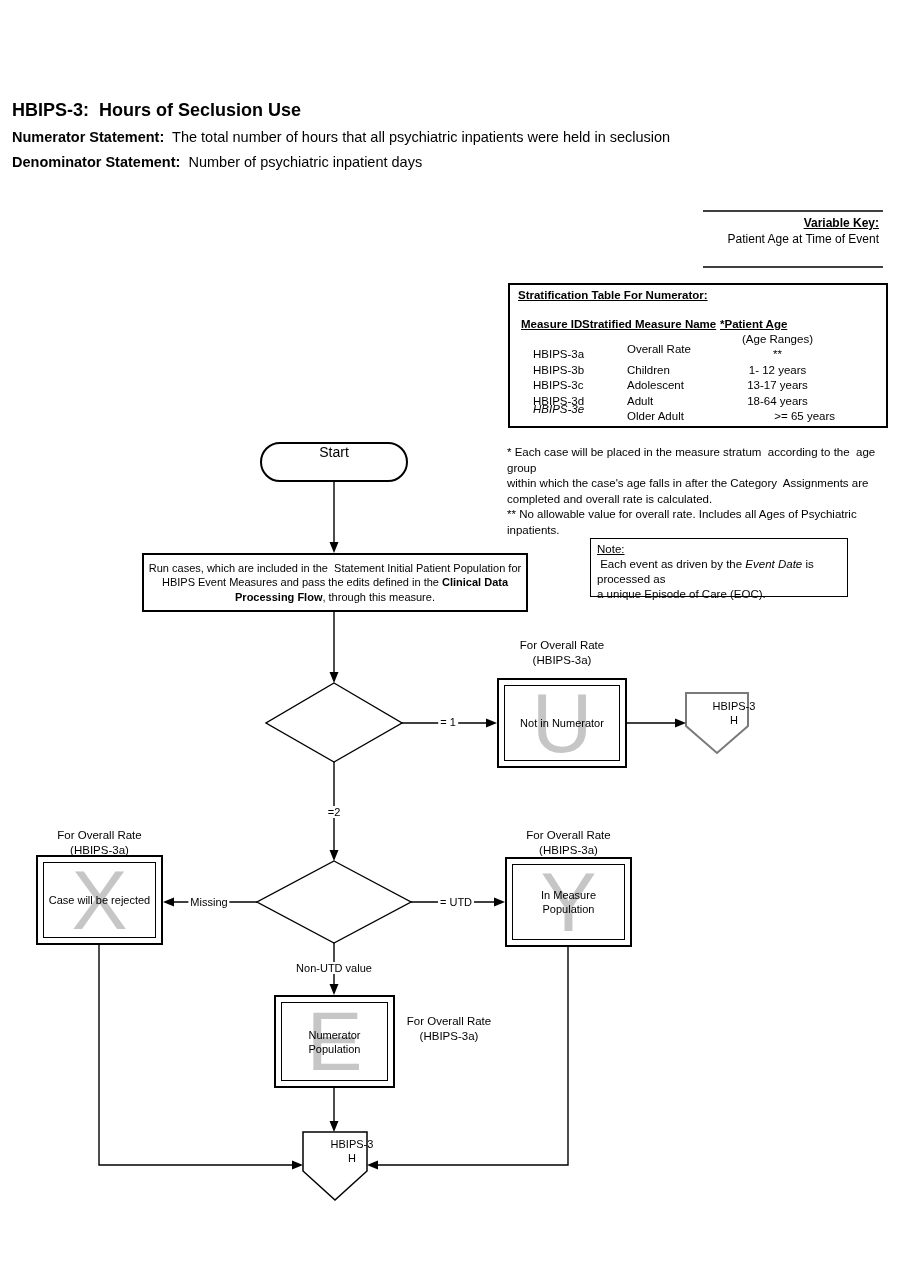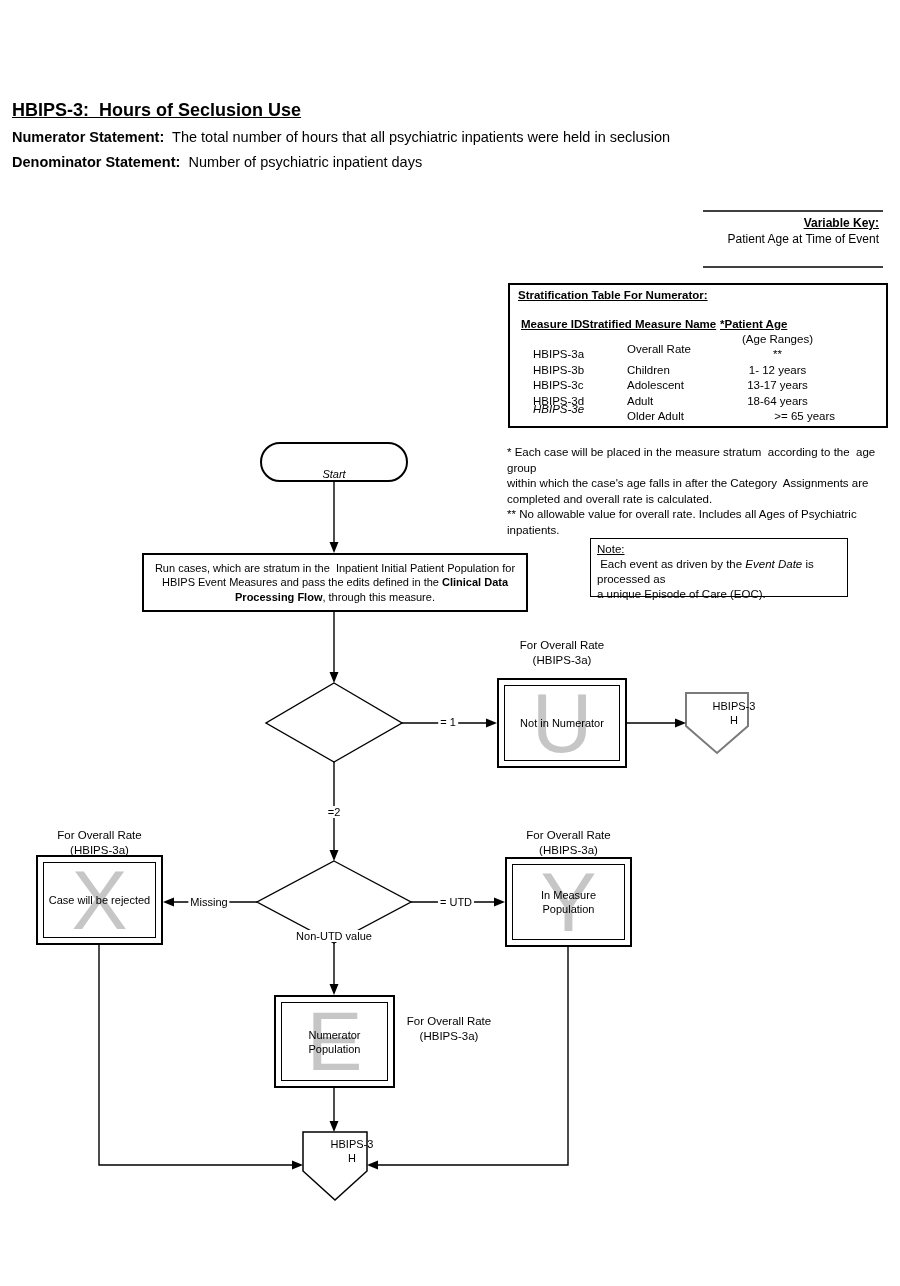--- a/index.html
+++ b/index.html
@@ -1,40 +1,40 @@
 <!DOCTYPE html>
 <html><head>
 <meta charset="utf-8">
 <style>
   html,body{margin:0;padding:0;background:#fff;}
   .page{position:relative;width:900px;height:1286px;background:#ffffff;
         font-family:"Liberation Sans","DejaVu Sans",sans-serif;color:#000;overflow:hidden;}
   .abs{position:absolute;}
   [data-bind]{white-space:pre-wrap;}
-  .title{font-size:18px;font-weight:bold;text-decoration:underline;}
+  .title{font-size:18px;font-weight:bold;}
   .stmt{font-size:14.5px;}
   .b{font-weight:bold;}
   .i{font-style:italic;}
   .u{text-decoration:underline;}
   .small{font-size:11.5px;line-height:15.5px;}
   .keyline{position:absolute;height:2px;background:#404040;}
   .vkey{position:absolute;text-align:right;font-size:12px;}
   
   .stratbox{position:absolute;left:508px;top:283px;width:380px;height:145px;
             border:2px solid #000;box-sizing:border-box;font-size:11.5px;}
   .stratbox .hdr{font-weight:bold;text-decoration:underline;}
   .rowcell{position:absolute;white-space:pre;}
   
   .notebox{position:absolute;left:590px;top:538px;width:258px;height:59px;
            border:1.5px solid #000;box-sizing:border-box;font-size:11.5px;
            line-height:15px;padding:3px 4px 0 6px;}
   
   .oval{position:absolute;left:260px;top:442px;width:148px;height:40px;
         border:2px solid #000;border-radius:20px;box-sizing:border-box;
-        display:flex;align-items:flex-end;justify-content:center;font-size:11px;background:#fff;font-style:italic;}
+        display:flex;align-items:flex-start;justify-content:center;font-size:14px;background:#fff;}
   .procbox{position:absolute;left:142px;top:553px;width:386px;height:59px;
            border:2px solid #000;box-sizing:border-box;background:#fff;
            display:flex;flex-direction:column;align-items:center;justify-content:center;
            font-size:11px;line-height:14.5px;text-align:center;}
   .dbox{position:absolute;border:2px solid #000;background:#fff;box-sizing:border-box;}
   .dbox-in{position:absolute;left:5px;right:5px;top:5px;bottom:5px;border:1.5px solid #000;
            display:flex;align-items:center;justify-content:center;overflow:hidden;}
   .wm{position:absolute;inset:0;display:flex;align-items:center;justify-content:center;
       font-size:84px;color:#c6c6c6;z-index:0;font-weight:normal;}
   .boxtext{position:relative;z-index:1;font-size:11px;line-height:14px;text-align:center;}
@@ -150,33 +150,33 @@
 
     <polyline points="568,947 568,1165 378,1165" fill="none" stroke="#000" stroke-width="1.4"></polyline>
     <polygon points="378,1160.5 378,1169.5 367,1165" fill="#000"></polygon>
   </svg>
 
   <div class="oval">
     <span data-bind="flowchart.start_label">Start</span>
   </div>
 
   <div class="procbox">
-    <div data-bind="flowchart.process.line1">Run cases, which are stratum in the  Inpatient Initial Patient Population for</div>
+    <div data-bind="flowchart.process.line1">Run cases, which are included in the  Statement Initial Patient Population for</div>
     <div><span data-bind="flowchart.process.line2a">HBIPS Event Measures and pass the edits defined in the </span><span class="b" data-bind="flowchart.process.line2b">Clinical Data</span></div>
     <div><span class="b" data-bind="flowchart.process.line3a">Processing Flow</span><span data-bind="flowchart.process.line3b">, through this measure.</span></div>
   </div>
 
   <div class="dlabel" style="left:334px;top:723px;" data-bind="flowchart.event_type">Event Type</div>
   <div class="dlabel" style="left:334px;top:902px;" data-bind="flowchart.minutes_seclusion">Minutes of Seclusion</div>
 
   <div class="clabel" style="left:448px;top:722px;" data-bind="flowchart.labels.eq1">= 1</div>
   <div class="clabel" style="left:334px;top:812px;" data-bind="flowchart.labels.eq2">=2</div>
   <div class="clabel" style="left:209px;top:902px;" data-bind="flowchart.labels.missing">Missing</div>
   <div class="clabel" style="left:456px;top:902px;" data-bind="flowchart.labels.utd">= UTD</div>
-  <div class="clabel" style="left:334px;top:936px;" data-bind="flowchart.labels.non_utd">Non-UTD value</div>
+  <div class="clabel" style="left:334px;top:968px;" data-bind="flowchart.labels.non_utd">Non-UTD value</div>
 
   <div class="forlabel" style="left:497px;top:638px;width:130px;">
     <div data-bind="flowchart.for_overall_rate">For Overall Rate</div>
     <div data-bind="flowchart.hbips3a">(HBIPS-3a)</div>
   </div>
   <div class="forlabel" style="left:36px;top:828px;width:127px;">
     <div data-bind="flowchart.for_overall_rate">For Overall Rate</div>
     <div data-bind="flowchart.hbips3a">(HBIPS-3a)</div>
   </div>
   <div class="forlabel" style="left:505px;top:828px;width:127px;">

